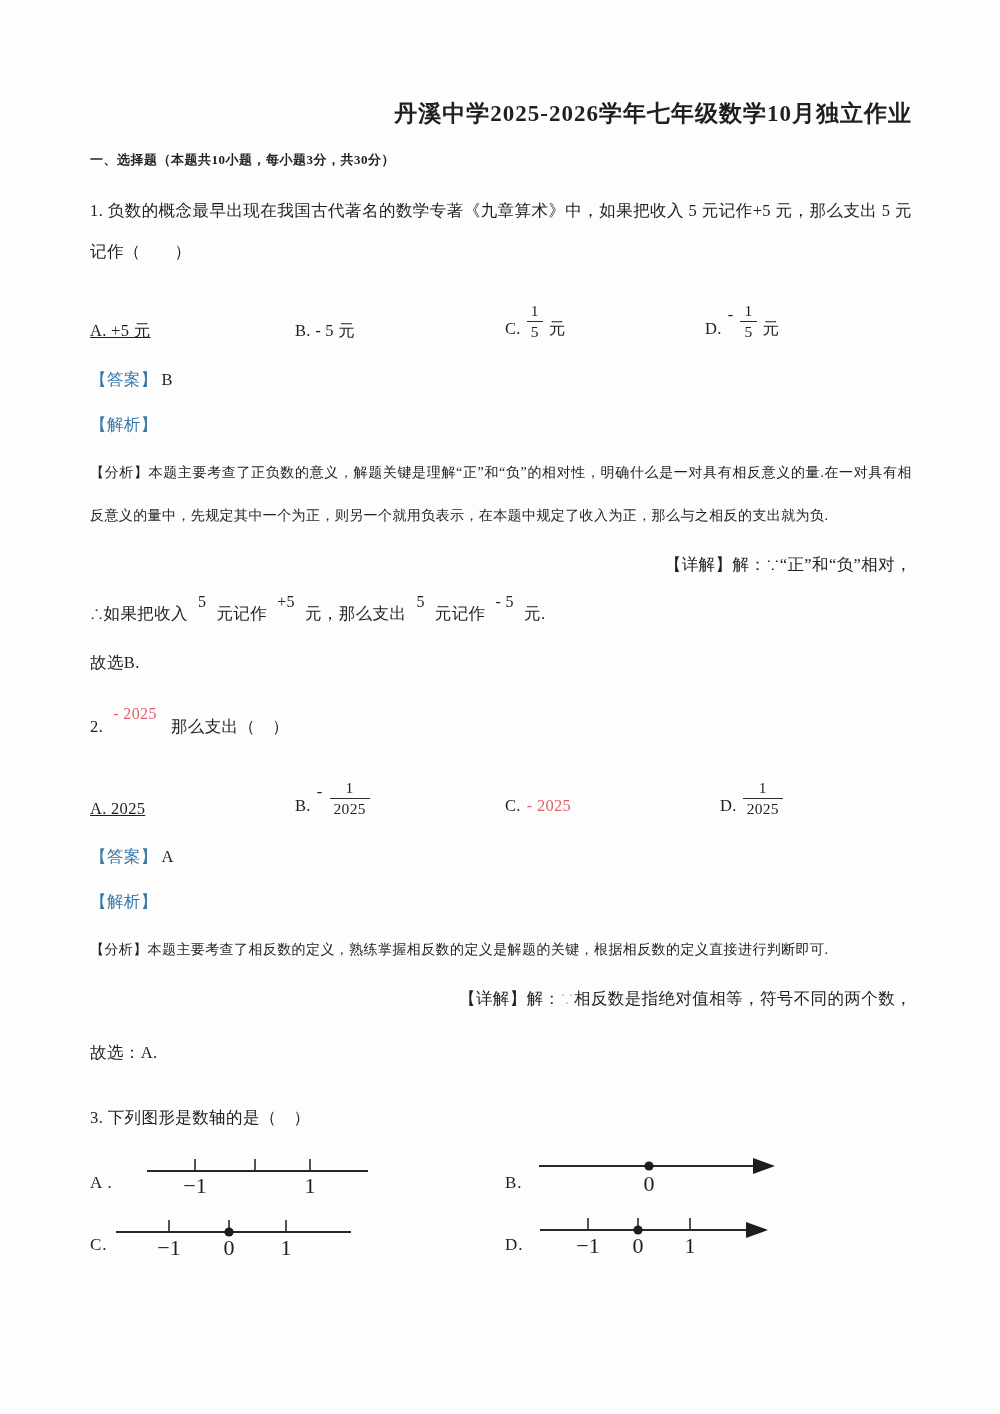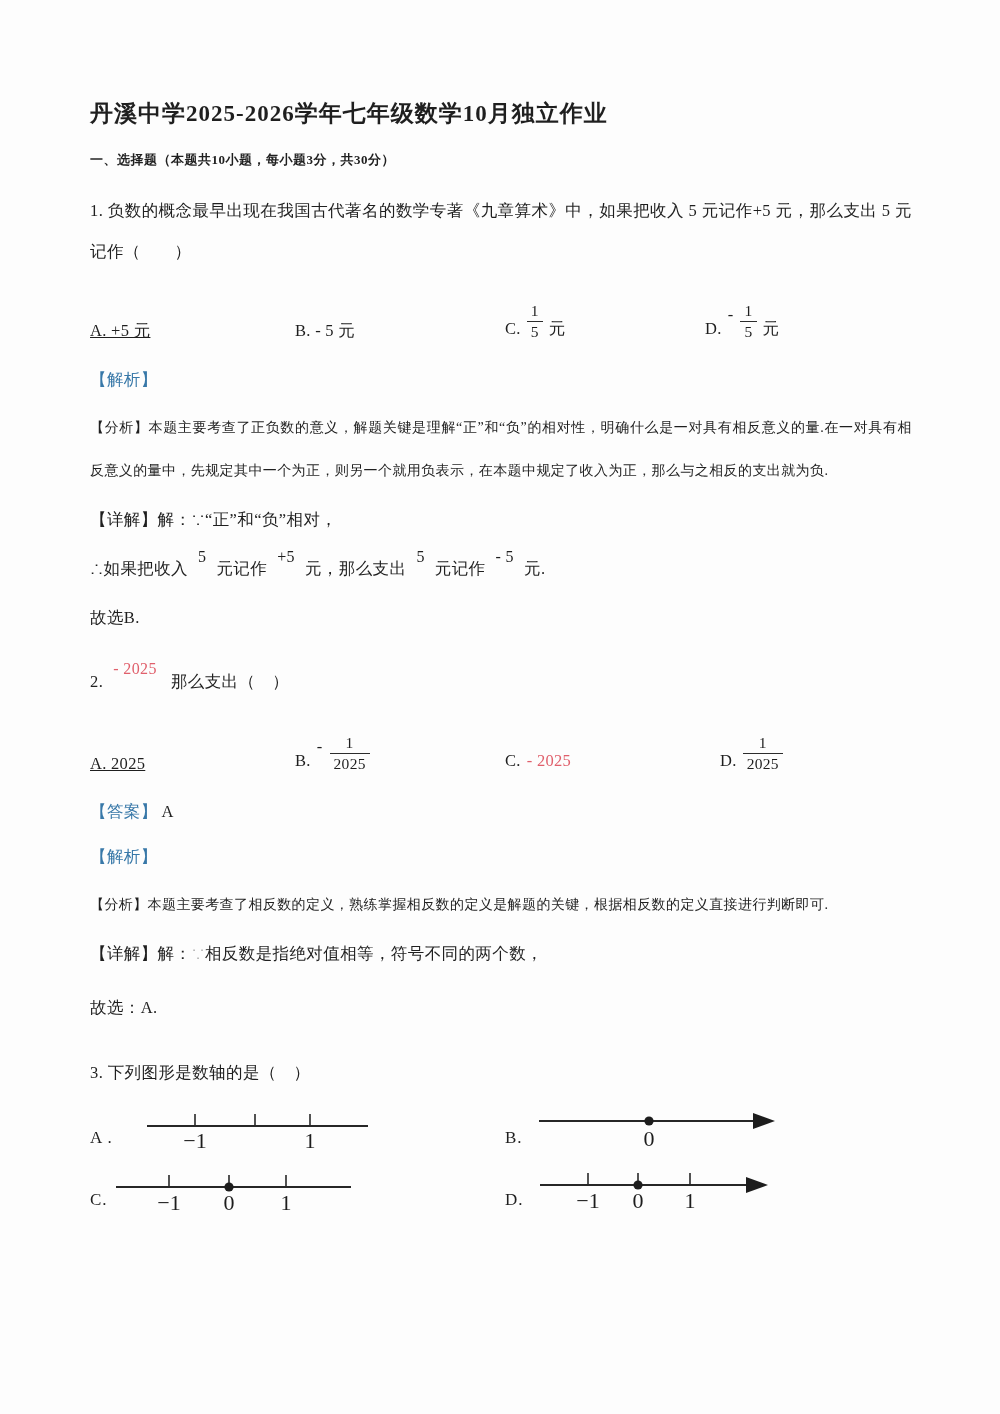--- a/index.html
+++ b/index.html
@@ -19,21 +19,21 @@
   }
   .page{
     width:1000px;
     min-height:1414px;
     padding:98px 88px 40px 90px;
   }
   
   .doc-title{
     font-size:23px;
     font-weight:700;
-    text-align:left;
+    text-align:right;
     letter-spacing:1px;
     line-height:32px;
     margin-bottom:16px;
   }
   .section-heading{
     font-size:13px;
     font-weight:700;
     letter-spacing:0.5px;
     line-height:27px;
     margin-bottom:17px;
@@ -50,21 +50,21 @@
     line-height:43px;
     letter-spacing:0.4px;
     text-align:justify;
     margin-top:14px;
   }
   .plain-line{
     font-size:16.5px;
     line-height:40px;
     letter-spacing:0.4px;
   }
-  .detail-head{margin-top:8px;}
+  .detail-head{margin-top:8px;text-align:right;}
   .conclusion{margin-top:14px;}
   
   .ansline{
     margin-top:26px;
     font-size:16.5px;
     line-height:24px;
     letter-spacing:0.4px;
   }
   .ansline + .ansline{margin-top:21px;}
   .tag{color:var(--tag-blue);}
@@ -181,20 +181,21 @@
         <span class="frac-minus">-</span>
         <span class="frac">
           <span class="num">1</span>
           <span class="den">5</span>
         </span>
         <span>元</span>
       </span>
     </span>
   </div>
 
+  <p class="ansline"><span class="tag">【答案】</span><span class="ans-letter">B</span></p>
 
   <p class="ansline"><span class="tag">【解析】</span></p>
 
   <p class="para">【分析】本题主要考查了正负数的意义，解题关键是理解“正”和“负”的相对性，明确什么是一对具有相反意义的量.在一对具有相反意义的量中，先规定其中一个为正，则另一个就用负表示，在本题中规定了收入为正，那么与之相反的支出就为负.</p>
 
   <p class="plain-line detail-head">【详解】解：∵“正”和“负”相对，</p>
 
   <p class="formula-line"><span>∴如果把收入</span><span class="sup">5</span><span>元记作</span><span class="sup">+5</span><span>元，那么支出</span><span class="sup">5</span><span>元记作</span><span class="sup">- 5</span><span>元.</span></p>
 
   <p class="plain-line conclusion">故选B.</p>

